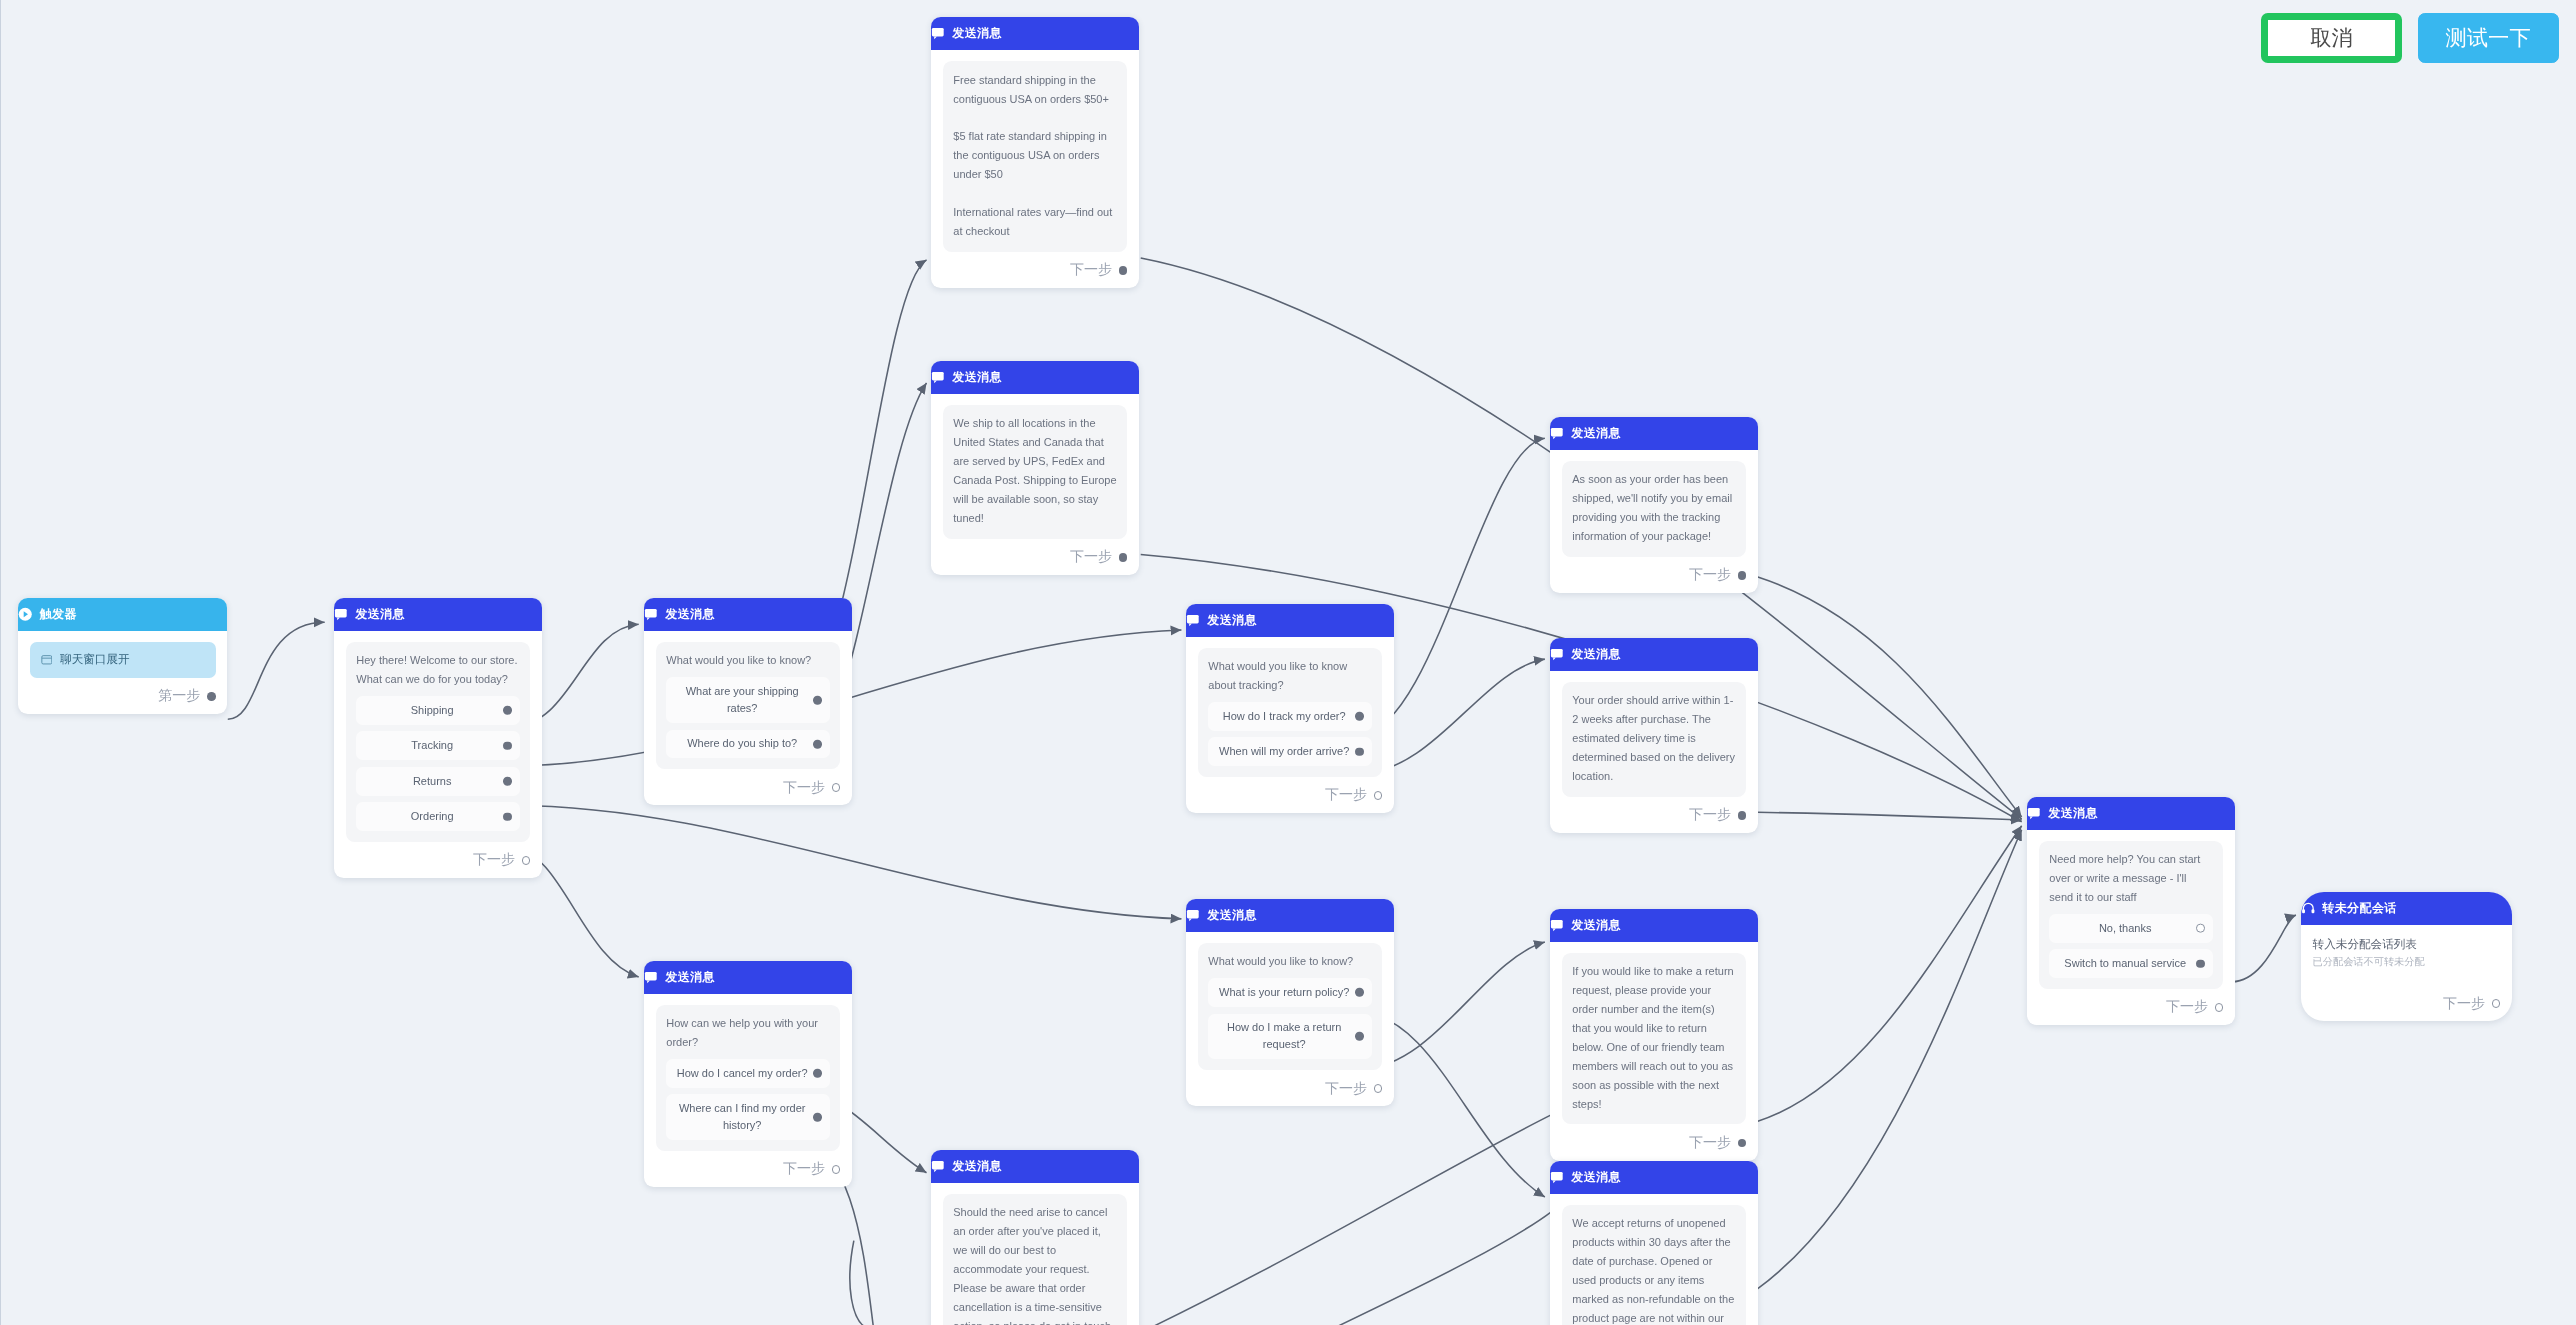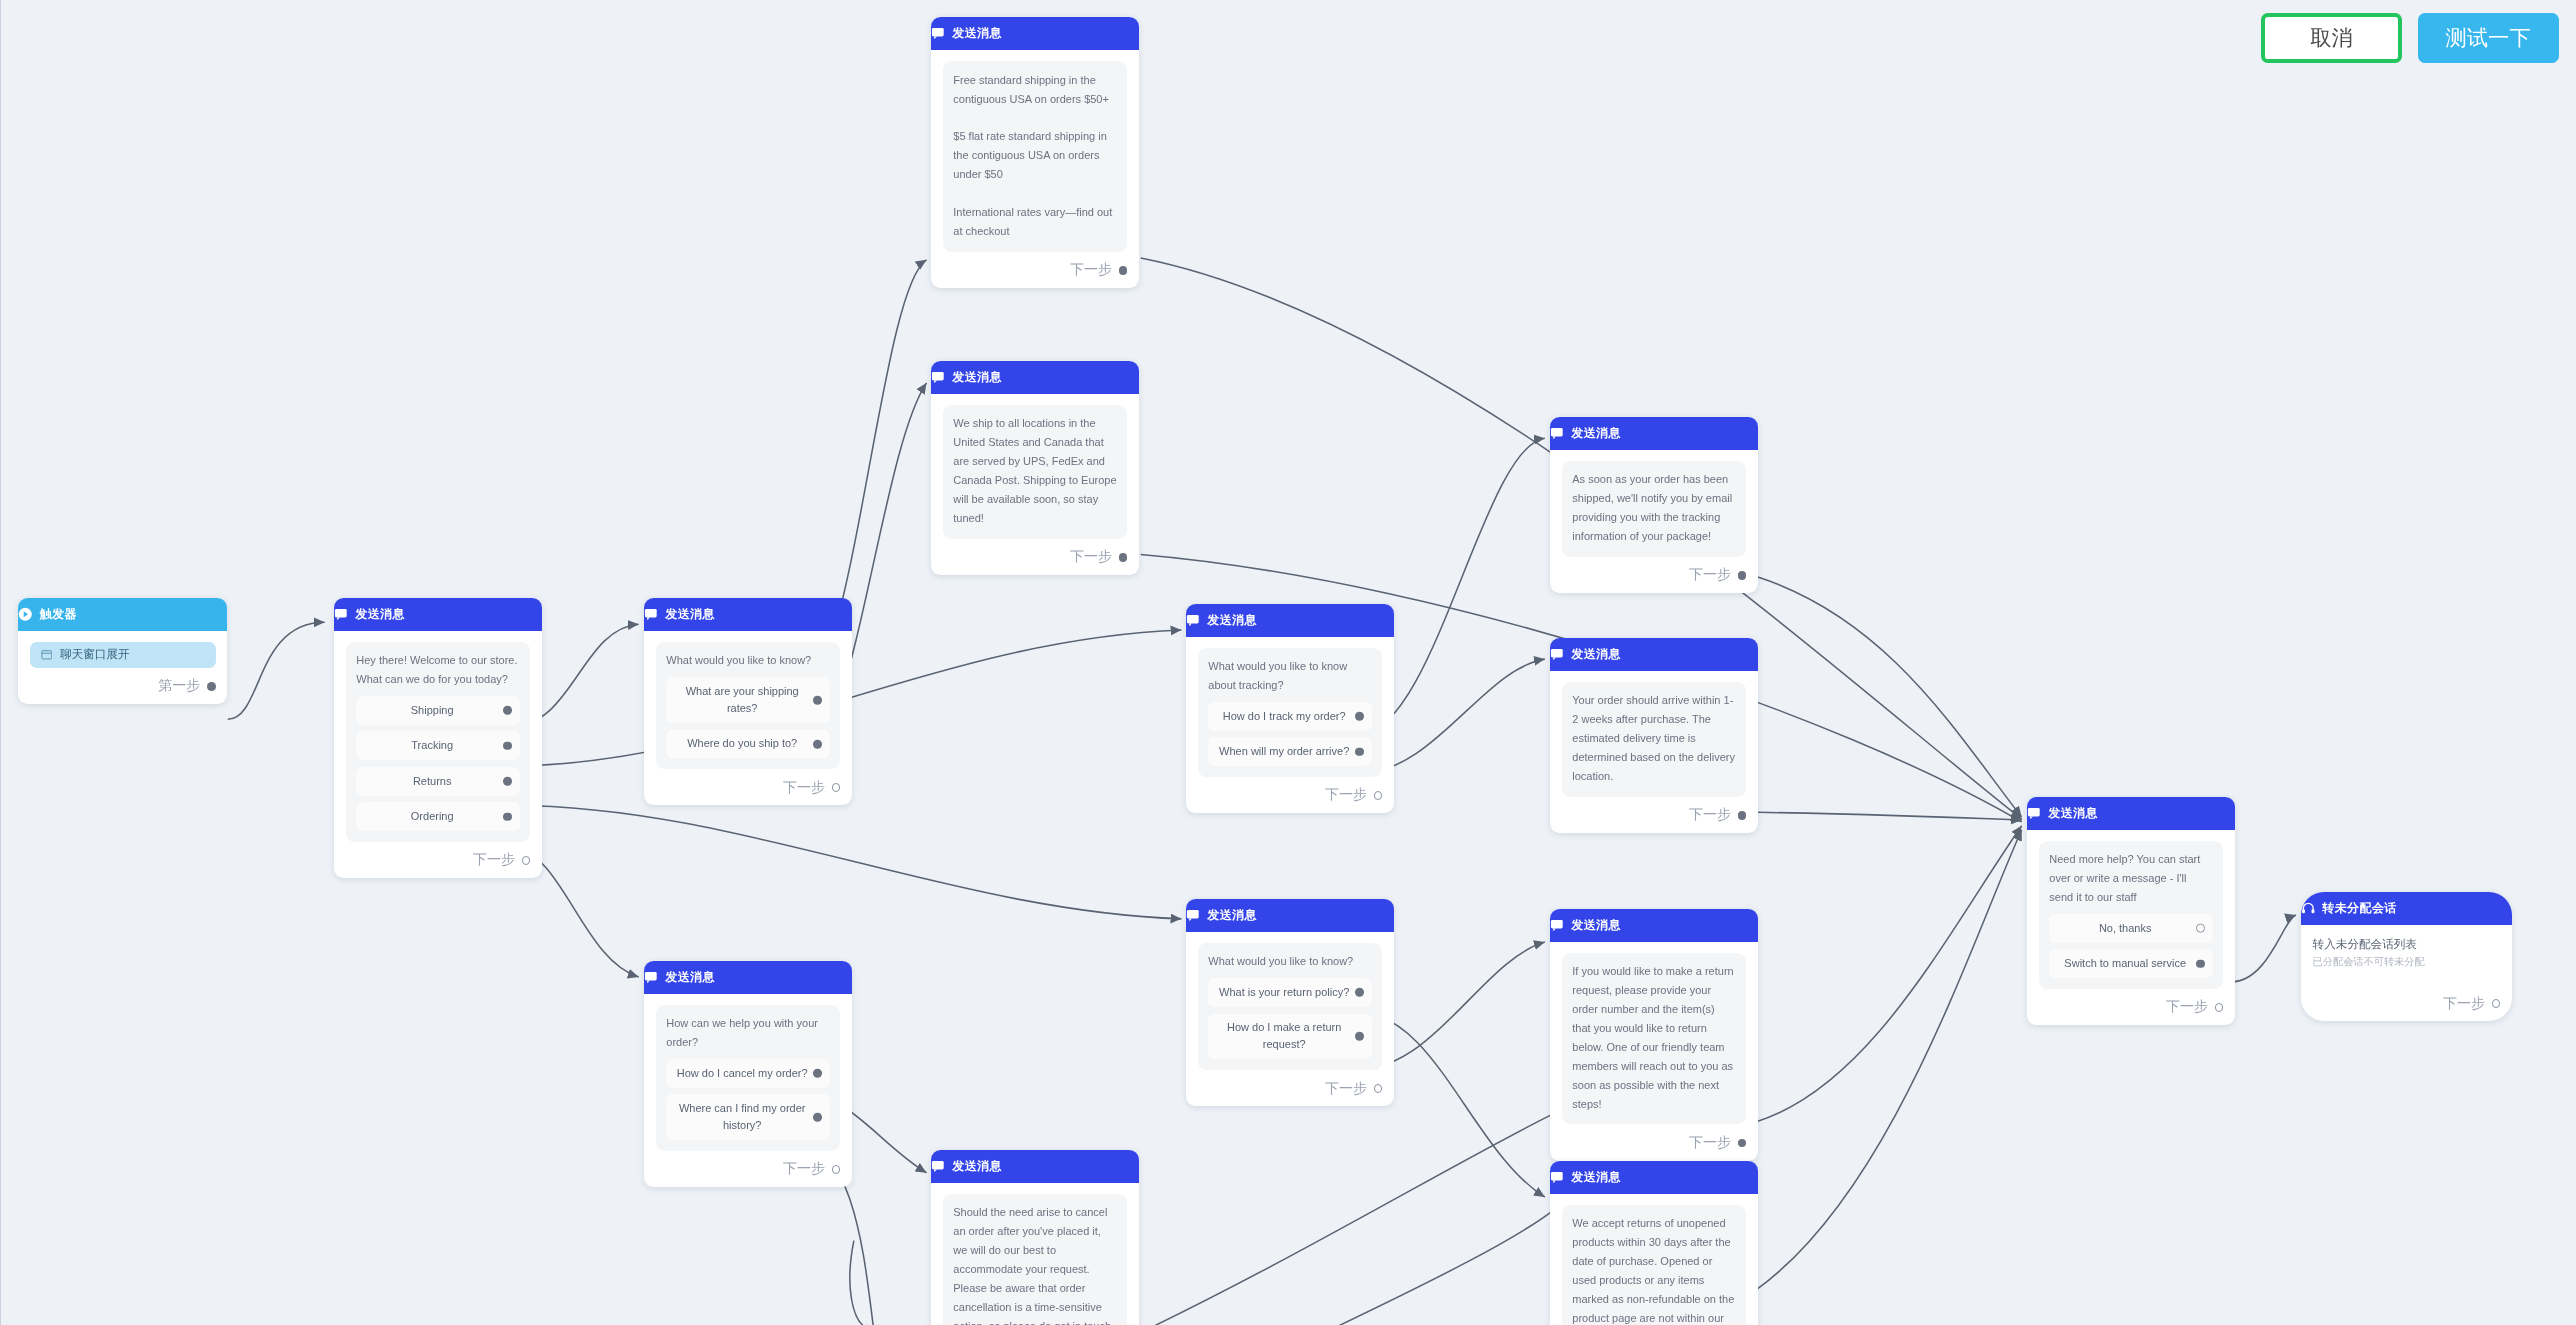--- a/index.html
+++ b/index.html
@@ -23,21 +23,21 @@
     position: absolute; top: 12.6px; right: 17.4px;
     display: flex; gap: 15.5px; z-index: 50;
   }
   .btn {
     height: 50px; min-width: 141px;
     border-radius: 6.8px;
     font-size: 21.3px;
     display: flex; align-items: center; justify-content: center;
     cursor: pointer; user-select: none;
   }
-  .btn-cancel { background: #ffffff; color: #4a4a4a; border: 4px solid #22c55e; }
+  .btn-cancel { background: #ffffff; color: #4a4a4a; border: 7px solid #22c55e; }
   .btn-test { background: #38b7ef; color: #ffffff; border: 1px solid #38b7ef; }
 
   
   .node {
     position: absolute;
     border-radius: 9.7px;
     background: #ffffff;
     box-shadow: 0 1.9px 6.8px rgba(40,60,90,.13);
     overflow: hidden;
     z-index: 10;
@@ -98,21 +98,21 @@
   }
   .node-ft .port-open {
     width: 8.7px; height: 8.7px; border-radius: 50%;
     background: #ffffff; border: 1.6px solid #8b93a1; display: inline-block;
   }
 
   
   .trig-item {
     background: #bfe4f7;
     border-radius: 6.8px;
-    height: 26px;
+    height: 36px;
     display: flex; align-items: center; gap: 7.8px;
     padding: 0 10.7px;
     font-size: 11.6px; color: #35657f;
   }
 
   
   .tsf-line1 { font-size: 11.6px; color: #5a6372; }
   .tsf-line2 { font-size: 10.2px; color: #aeb4bf; margin-top: 3.9px; }
 
   

